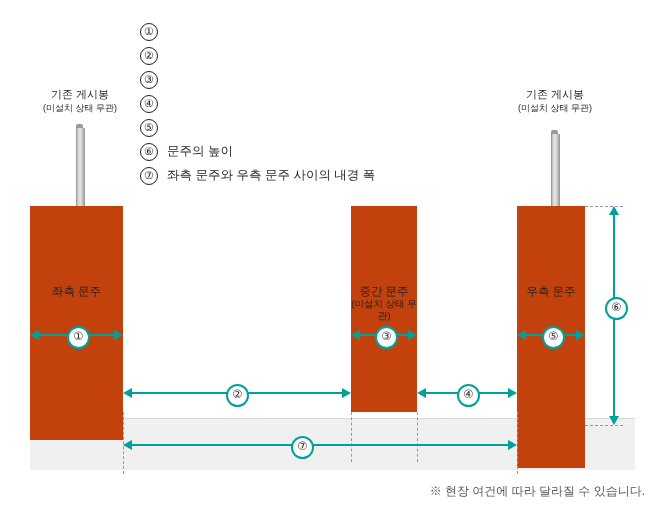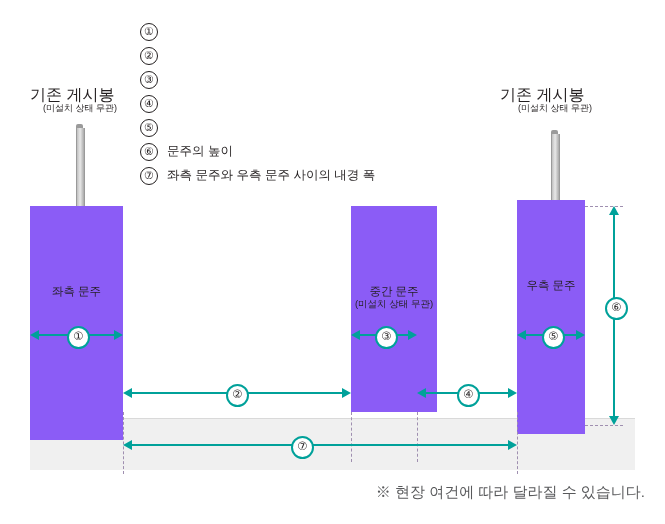--- a/index.html
+++ b/index.html
@@ -65,21 +65,21 @@
     left: 30px;
     top: 418px;
     width: 605px;
     height: 1px;
     background: #d9d9d9;
   }
 
   
   .post {
     position: absolute;
-    background: #8b5cf6;
+    background: #c2410c;
   }
   .post-label {
     position: absolute;
     width: 100%;
     text-align: center;
     font-size: 11.5px;
     color: #231f20;
     line-height: 14px;
   }
   .post-sublabel {
@@ -101,21 +101,22 @@
   }
   .pole-cap {
     position: absolute;
     width: 7px;
     height: 4px;
     background: #9a9a9a;
     border-radius: 2px 2px 0 0;
   }
   .pole-label {
     position: absolute;
-    font-size: 16px;
+    text-align: center;
+    font-size: 11px;
     color: #231f20;
     line-height: 13px;
     white-space: nowrap;
   }
   .pole-sublabel {
     position: absolute;
     text-align: center;
     font-size: 9px;
     color: #231f20;
     line-height: 12px;
@@ -173,21 +174,21 @@
     position: absolute;
     height: 0;
     border-top: 1px dashed #9f8fb0;
   }
 
   
   .footnote {
     position: absolute;
     right: 20px;
     top: 483px;
-    font-size: 15px;
+    font-size: 12px;
     color: #58595b;
   }
 </style>
 </head>
 <body>
 
 <div id="stage">
 
   <div class="legend">
     <div class="legend-row">
@@ -225,26 +226,26 @@
 
   <div class="pole-label" style="left:500px; top:88px; width:110px;">기존 게시봉</div>
   <div class="pole-sublabel" style="left:500px; top:102px; width:110px;">(미설치 상태 무관)</div>
   <div class="pole-cap" style="left:551px; top:130px;"></div>
   <div class="pole" style="left:551px; top:134px; height:72px;"></div>
 
   <div class="post" style="left:30px; top:206px; width:93px; height:234px;">
     <div class="post-label" style="top:78px;">좌측 문주</div>
   </div>
 
-  <div class="post" style="left:351px; top:206px; width:86px; height:206px;">
+  <div class="post" style="left:351px; top:206px; width:66px; height:206px;">
     <div class="post-label" style="top:78px;">중간 문주</div>
     <div class="post-sublabel" style="top:92px;">(미설치 상태 무관)</div>
   </div>
 
-  <div class="post" style="left:517px; top:200px; width:68px; height:234px;">
+  <div class="post" style="left:517px; top:206px; width:68px; height:262px;">
     <div class="post-label" style="top:78px;">우측 문주</div>
   </div>
 
   <div class="guide" style="left:123px; top:412px; height:62px;"></div>
   <div class="guide" style="left:351px; top:412px; height:50px;"></div>
   <div class="guide" style="left:417px; top:412px; height:50px;"></div>
   <div class="guide" style="left:517px; top:412px; height:62px;"></div>
   <div class="guide-h" style="left:585px; top:206px; width:38px;"></div>
   <div class="guide-h" style="left:585px; top:425px; width:38px;"></div>
 

